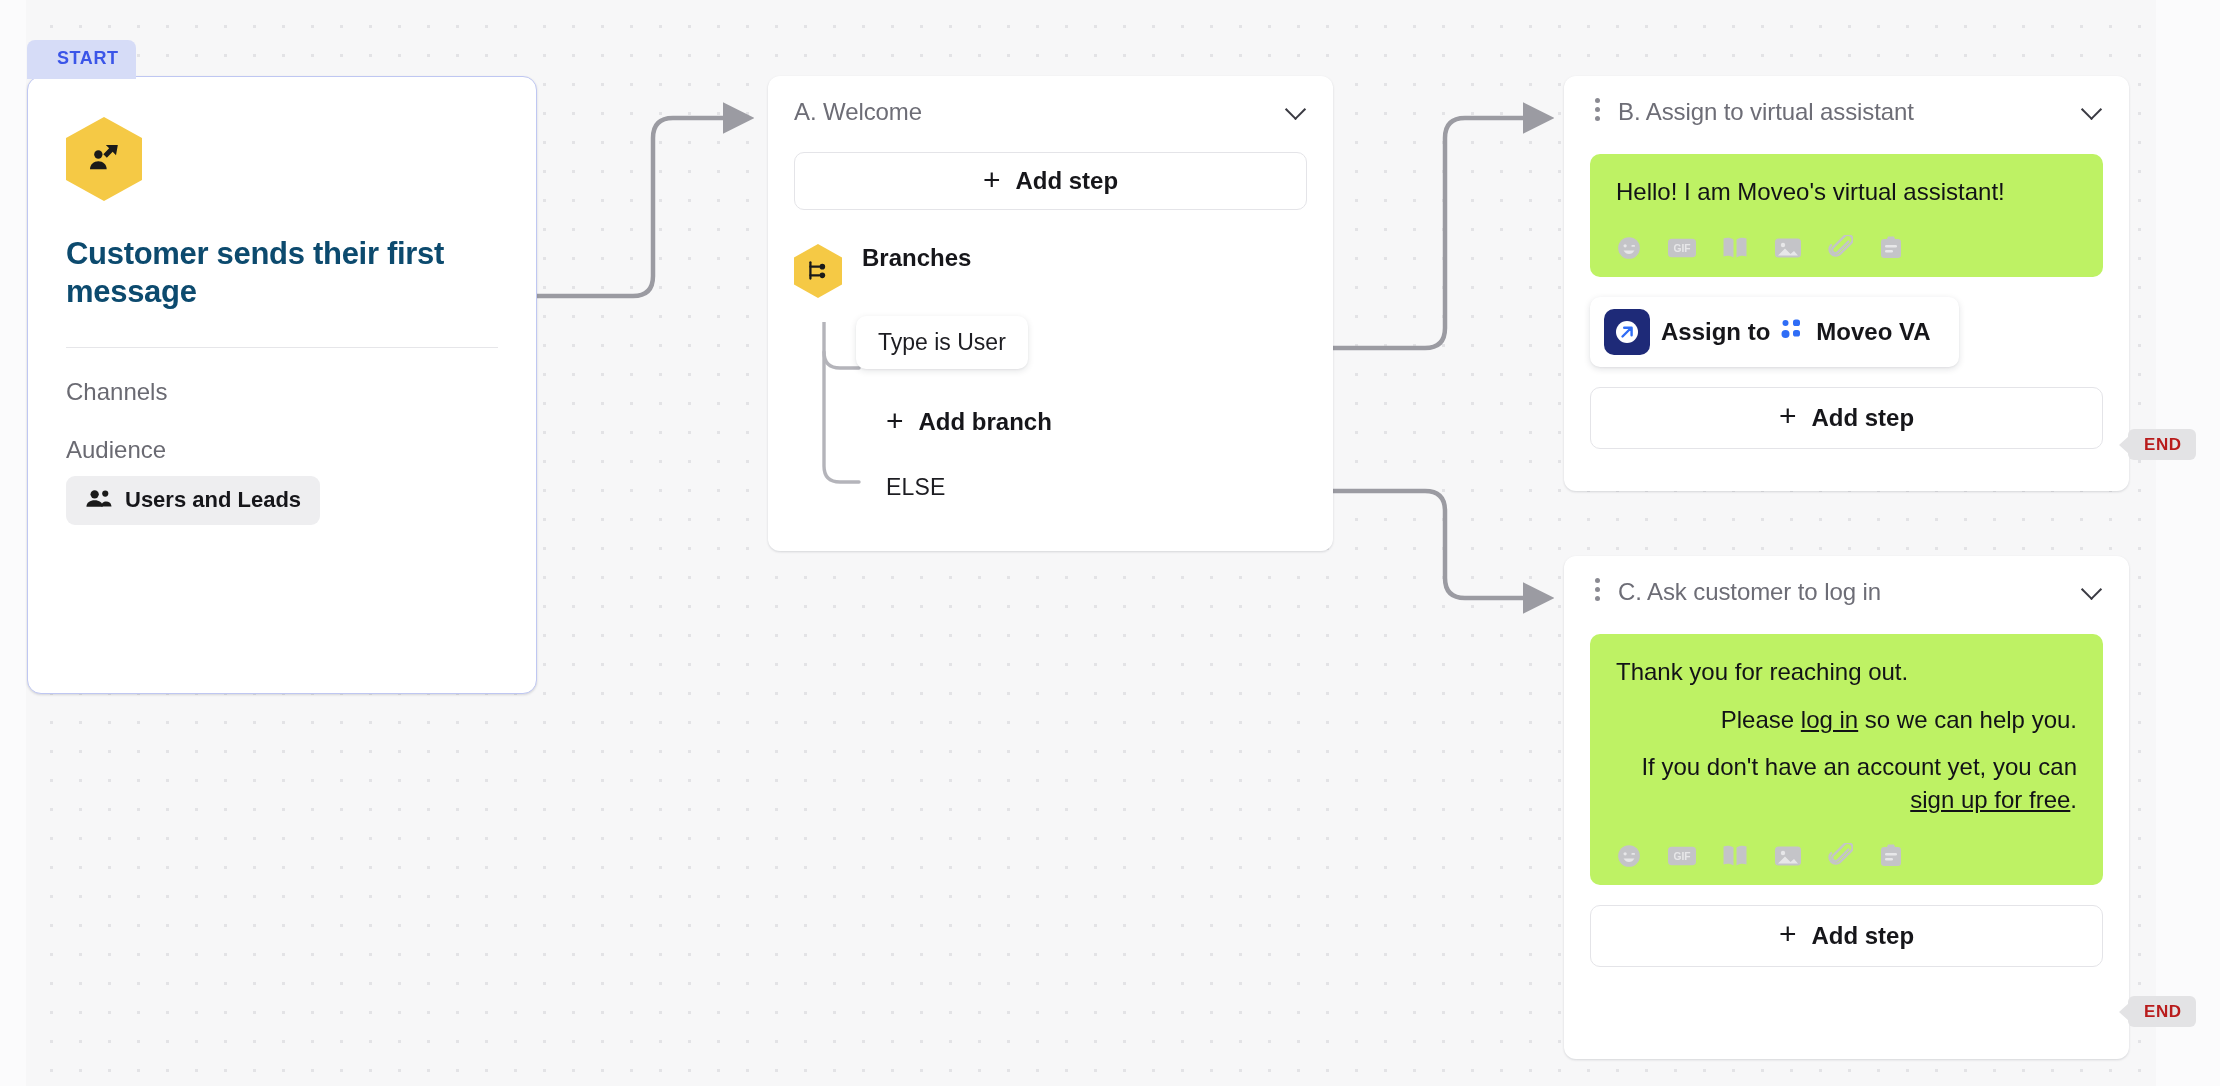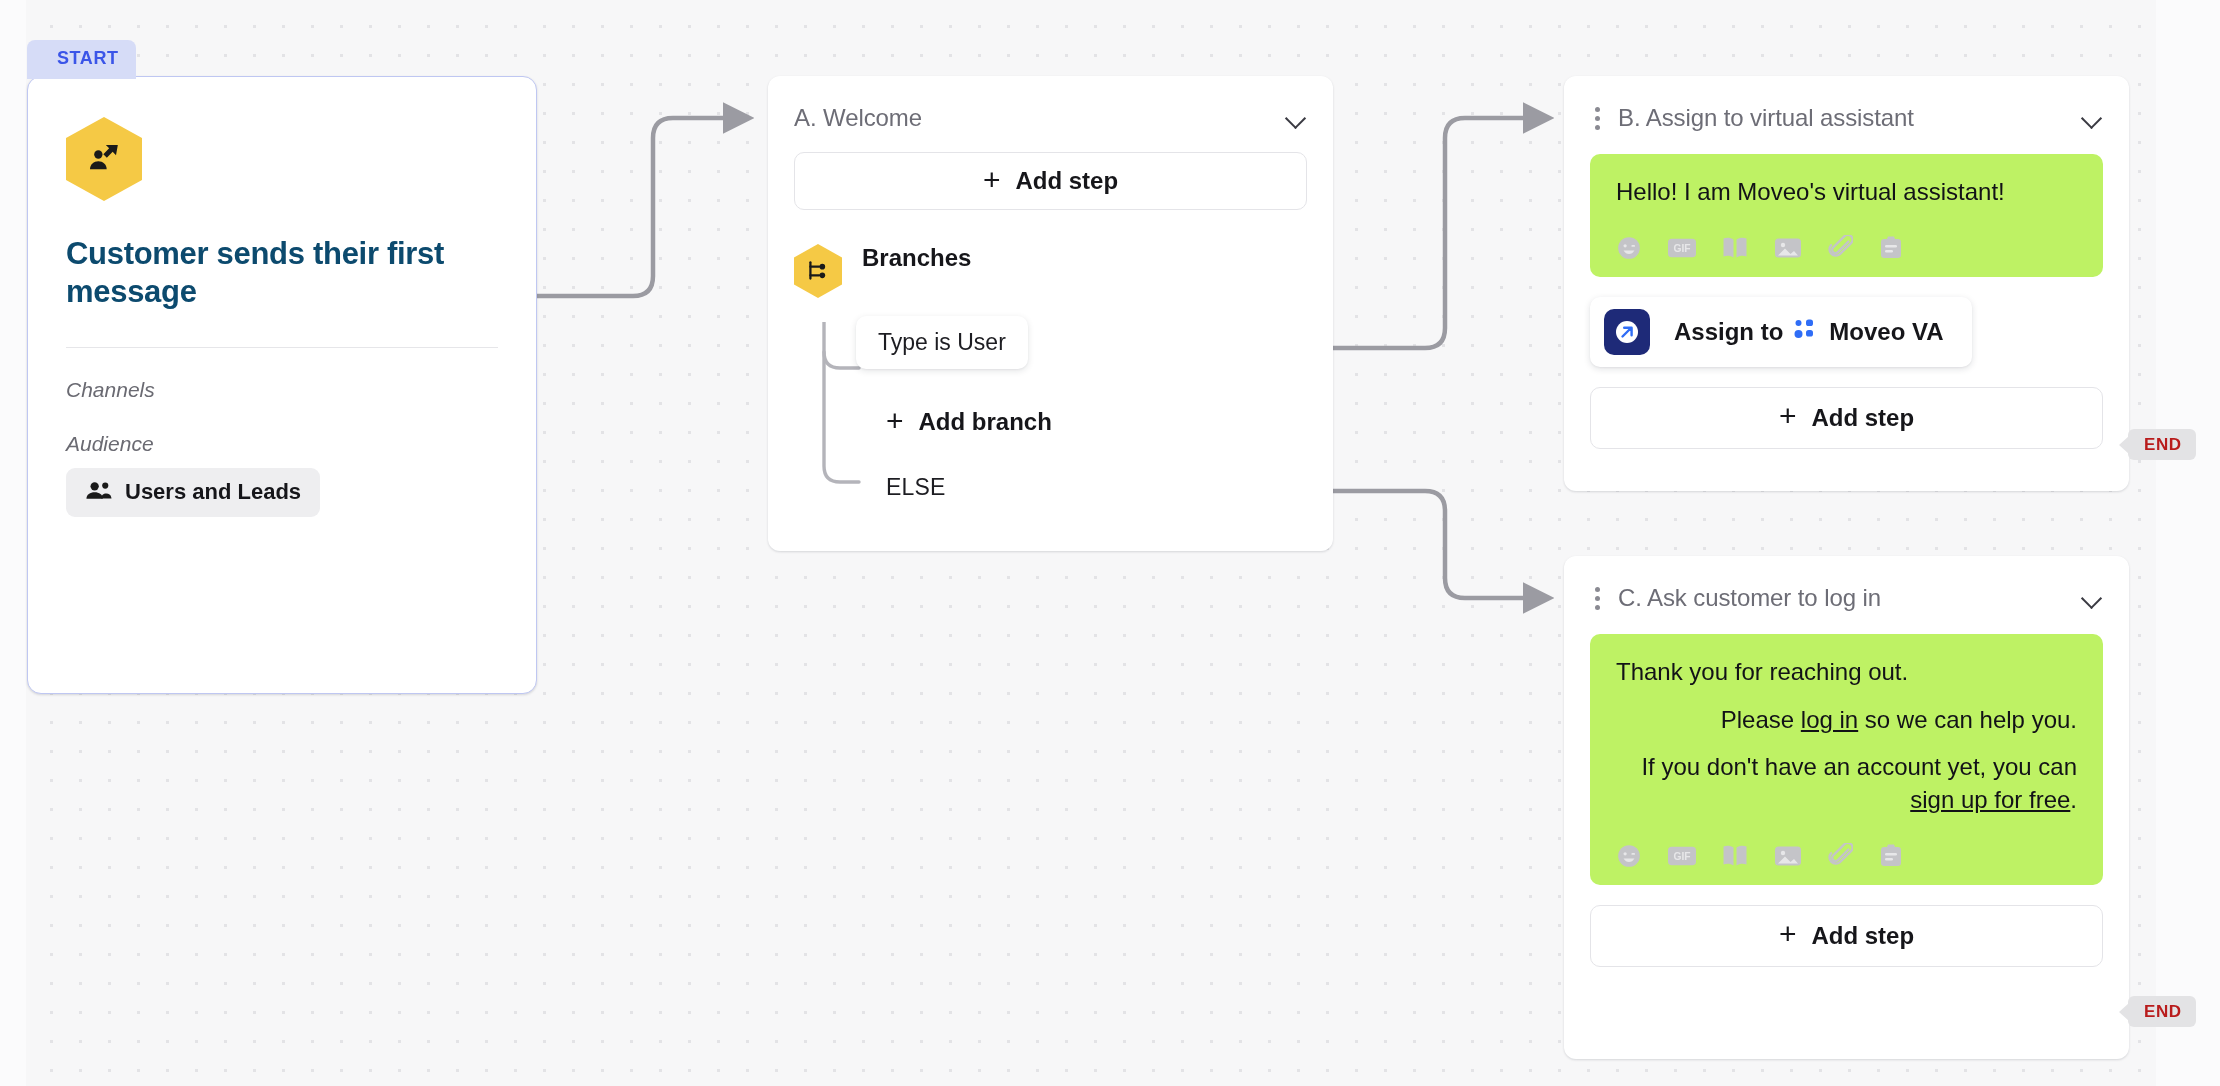--- a/index.html
+++ b/index.html
@@ -62,35 +62,35 @@
     clip-path: polygon(50% 0%, 100% 25%, 100% 75%, 50% 100%, 0% 75%, 0% 25%);
     display: flex; align-items: center; justify-content: center;
   }
   .hexicon.small { width: 48px; height: 54px; }
   #start-title {
     margin-top: 34px;
     font-size: 31px; font-weight: bold; color: #0c4a6e;
     line-height: 1.22; letter-spacing: -.3px;
   }
   .divider { height: 1px; background: #e6e6e9; margin: 36px 0 0 0; }
-  .sect-label { font-size: 21px; color: #6a6a72; margin-top: 30px; margin-bottom: 12px; font-style: italic; }
+  .sect-label { font-size: 24px; color: #6a6a72; margin-top: 30px; margin-bottom: 12px; }
   .chip-row { display: flex; gap: 16px; }
   .chip {
     background: #eeeef0;
     border-radius: 9px;
     padding: 12px 19px;
     font-size: 22px; font-weight: bold; color: #16161a;
     display: flex; align-items: center; gap: 13px;
     line-height: 1.1;
   }
 
   
   #card-a { left: 768px; top: 76px; width: 565px; height: 475px; }
   .card-head {
-    display: flex; align-items: center;
+    display: flex; align-items: flex-start;
     padding: 22px 26px 0 26px;
     height: 62px;
   }
   .kebab {
     width: 6px; margin-right: 18px; margin-left: 4px;
     display: flex; flex-direction: column; gap: 4px; align-items: center;
   }
   .kebab i { width: 5px; height: 5px; border-radius: 50%; background: #8a8a92; display: block; }
   .card-title {
     font-size: 24px; color: #6d6d76; flex: 1; letter-spacing: -.1px;
@@ -158,21 +158,21 @@
   .bubble u { text-decoration: underline; text-underline-offset: 2px; }
   .icon-row { display: flex; gap: 26px; margin-top: 26px; align-items: center; }
   .icon-row svg { display: block; }
 
   .assign-btn {
     margin: 20px 26px 0 26px;
     background: #fff;
     border-radius: 10px;
     box-shadow: 0 2px 7px rgba(16,24,40,.12), 0 1px 2px rgba(16,24,40,.05);
     padding: 12px 14px;
-    display: inline-flex; align-items: center; gap: 24px;
+    display: inline-flex; align-items: center; gap: 11px;
     width: fit-content;
   }
   .assign-sq {
     width: 46px; height: 46px; border-radius: 10px;
     background: #1e2a78;
     display: flex; align-items: center; justify-content: center;
   }
   .assign-text {
     font-size: 24px; font-weight: bold; color: #16161a;
     display: flex; align-items: center; gap: 11px;

